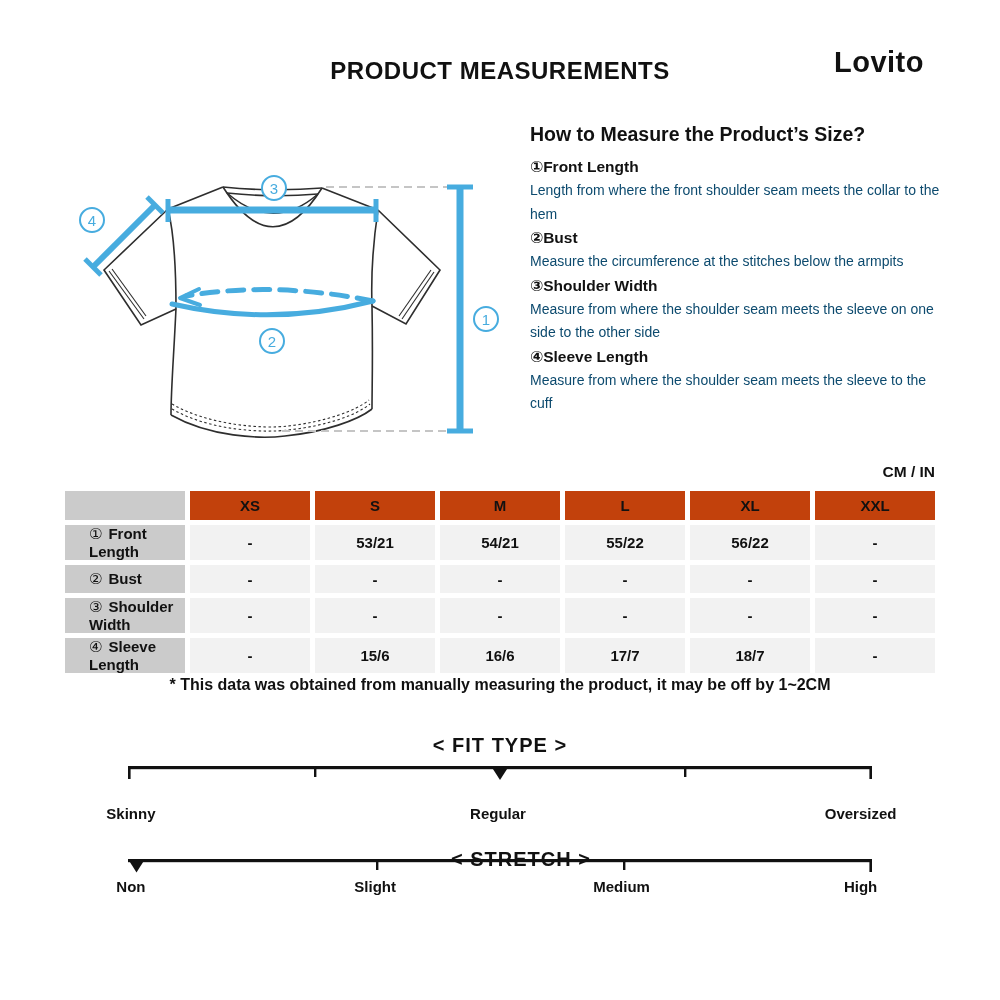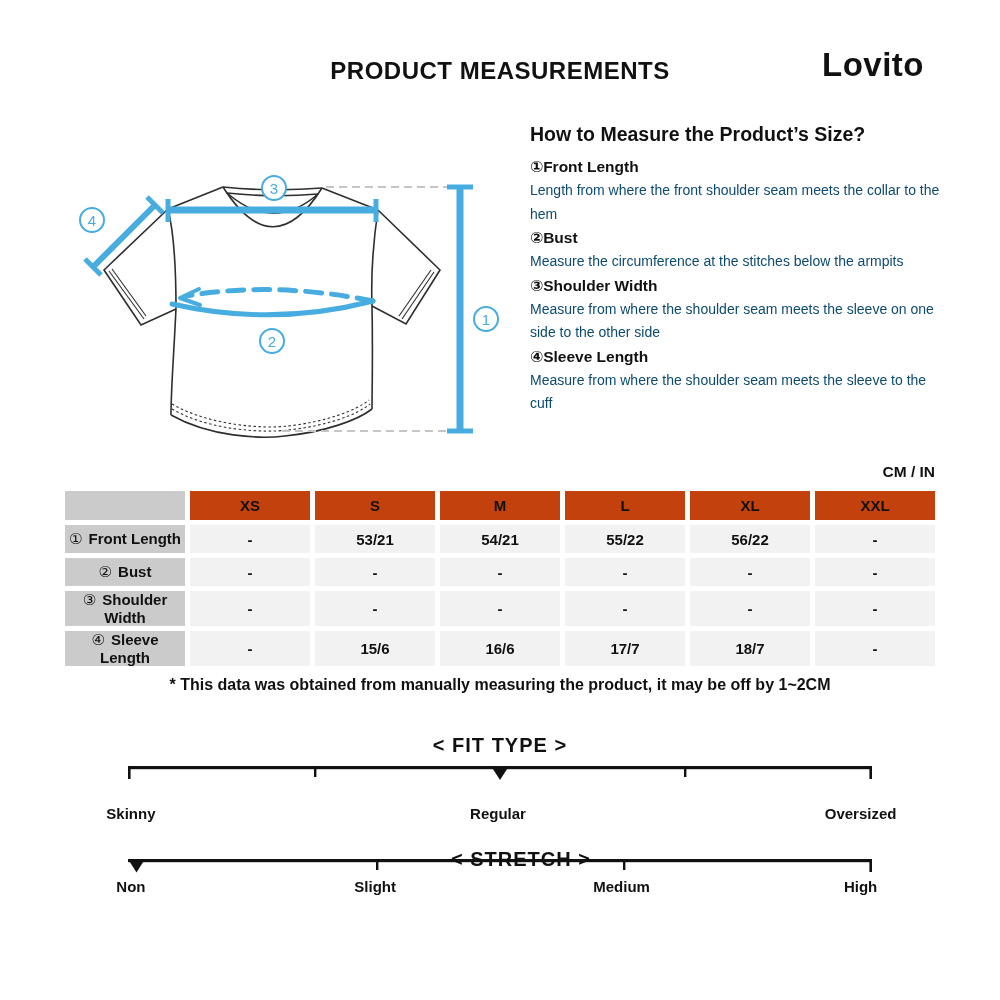--- a/index.html
+++ b/index.html
@@ -1,32 +1,32 @@
 <!DOCTYPE html>
 <html><head>
 <meta charset="utf-8">
 <style>
   html,body{margin:0;padding:0;background:#fff;}
   .page{position:relative;width:1000px;height:1000px;background:#fff;overflow:hidden;
         font-family:"Liberation Sans","DejaVu Sans",sans-serif;color:#111;}
   .title{position:absolute;top:57px;left:0;width:100%;text-align:center;
          font-size:24px;font-weight:bold;letter-spacing:.5px;}
-  .brand{position:absolute;top:46px;right:76px;font-size:33px;font-weight:bold;letter-spacing:.5px;}
+  .brand{position:absolute;top:46px;right:76px;font-size:29px;font-weight:bold;letter-spacing:.5px;}
   .diagram{position:absolute;left:60px;top:148px;width:450px;height:335px;}
   .howto{position:absolute;left:530px;top:123px;width:412px;}
   .howto h2{font-size:19.5px;margin:0 0 9px 0;font-weight:bold;}
   .item-title{font-size:15.5px;font-weight:bold;line-height:24px;}
   .item-desc{font-size:14px;color:#0c4a6e;line-height:23.5px;margin:0;}
   .units{position:absolute;top:463px;right:65px;font-size:15.5px;font-weight:bold;}
   .mtable{position:absolute;left:60px;top:486px;width:880px;
           border-collapse:separate;border-spacing:5px;table-layout:fixed;}
   .mtable th,.mtable td{font-weight:bold;font-size:15px;height:28px;padding:0;}
   .mtable thead th{background:#c2410c;height:29px;}
   .mtable th.corner{background:#cbcbcb;}
-  .mtable .rowlabel{background:#cbcbcb;text-align:center;padding-left:0;width:172px;margin-left:32px;}
+  .mtable .rowlabel{background:#cbcbcb;text-align:left;padding-left:24px;width:172px;margin-left:32px;}
   .mtable td{background:#f2f2f2;text-align:center;}
   .rowlabel .circ{margin-right:6px;font-weight:normal;}
   .footnote{position:absolute;top:676px;left:0;width:100%;text-align:center;
             font-size:16px;font-weight:bold;}
   .slider-title{position:absolute;left:0;width:100%;text-align:center;
                 font-size:20px;font-weight:bold;letter-spacing:1px;}
   #fit-title{top:734px;} #stretch-title{top:848px;padding-left:21px;}
   .scale{position:absolute;left:128px;width:744px;height:16px;}
   #fit-scale{top:766px;} #stretch-scale{top:859px;}
   .scale-labels{position:absolute;left:128px;width:740px;height:20px;

